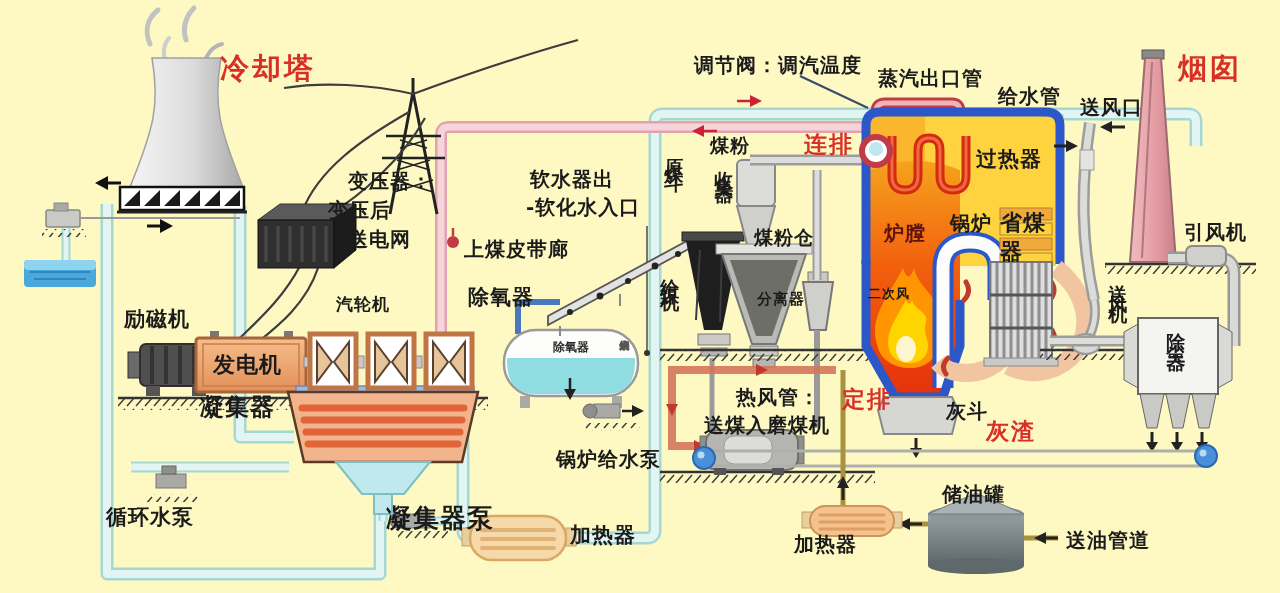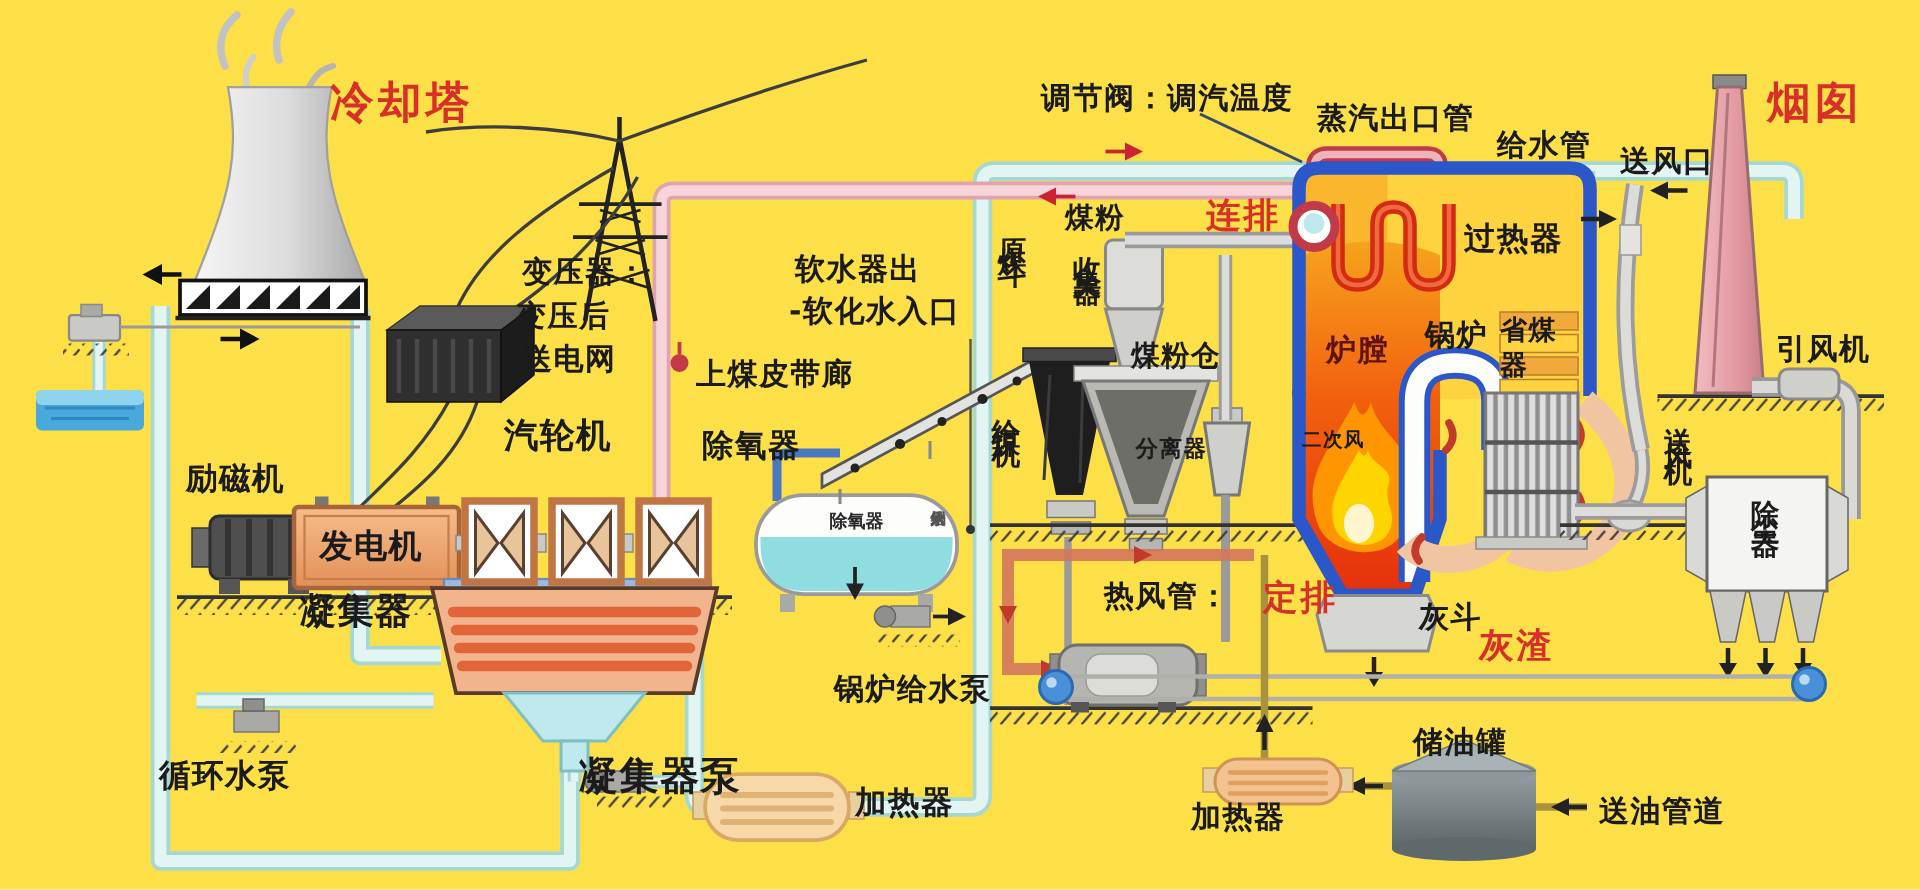--- a/index.html
+++ b/index.html
@@ -1,16 +1,16 @@
 <!DOCTYPE html>
 <html><head>
 <meta charset="utf-8">
 <style>
   html,body{margin:0;padding:0;background:#fff;}
-  #stage{position:relative;width:1280px;height:593px;background:#fde047;overflow:hidden;
+  #stage{position:relative;width:1280px;height:593px;background:#fef9c3;overflow:hidden;
          font-family:"DejaVu Sans","Liberation Sans",sans-serif;}
   #art{position:absolute;left:0;top:0;}
   .lbl{position:absolute;color:#1b1b1b;font-weight:700;font-size:20px;line-height:1.3;
        white-space:nowrap;letter-spacing:1px;}
   .red{color:#d83028;}
   .big{font-size:29px;letter-spacing:3px;}
   .mid{font-size:23px;letter-spacing:2px;}
   .vt{writing-mode:vertical-rl;text-orientation:upright;white-space:normal;}
   .wrap{white-space:normal;}
   .sm{font-size:12px;font-weight:700;color:#2a2a2a;letter-spacing:0;}
@@ -455,23 +455,23 @@
 <g fill="#cc2233">
   <polygon points="692,131 704,125 704,137"></polygon>
         <path d="M704 131 H717" stroke="#cc2233" stroke-width="2.5"></path>
   <polygon points="762,101 750,95 750,107"></polygon>
         <path d="M737 101 H750" stroke="#cc2233" stroke-width="2.5"></path>
 </g>
 </svg>
 
 <div class="lbl big red" style="left:220px;top:50px">冷却塔</div>
 <div class="lbl" style="left:348px;top:168px">变压器：</div>
-<div class="lbl" style="left:344px;top:197px">变压后</div>
+<div class="lbl" style="left:328px;top:197px">变压后</div>
 <div class="lbl" style="left:348px;top:226px">送电网</div>
-<div class="lbl" style="left:336px;top:277px;font-size:23px">汽轮机</div>
+<div class="lbl" style="left:336px;top:293px;font-size:17px">汽轮机</div>
 <div class="lbl" style="left:124px;top:306px;font-size:21px">励磁机</div>
 <div class="lbl" style="left:213px;top:351px;font-size:22px">发电机</div>
 <div class="lbl" style="left:200px;top:392px;font-size:24px">凝集器</div>
 <div class="lbl" style="left:106px;top:504px;font-size:21px">循环水泵</div>
 <div class="lbl" style="left:386px;top:502px;font-size:26px">凝集器泵</div>
 <div class="lbl" style="left:570px;top:522px;font-size:21px">加热器</div>
 <div class="lbl" style="left:468px;top:284px;font-size:21px">除氧器</div>
 <div class="lbl sm" style="left:553px;top:340px">除氧器</div>
 <div class="lbl xs vt" style="left:618px;top:332px;height:64px">给水入锅炉</div>
 <div class="lbl" style="left:556px;top:446px">锅炉给水泵</div>
@@ -485,22 +485,23 @@
 <div class="lbl" style="left:754px;top:225px;font-size:19px">煤粉仓</div>
 <div class="lbl" style="left:757px;top:290px;font-size:15px">分离器</div>
 <div class="lbl wrap" style="left:868px;top:286px;font-size:13px;width:50px;line-height:1.25">二次风</div>
 <div class="lbl" style="left:694px;top:52px">调节阀：调汽温度</div>
 <div class="lbl" style="left:878px;top:65px">蒸汽出口管</div>
 <div class="lbl" style="left:998px;top:83px">给水管</div>
 <div class="lbl mid red" style="left:804px;top:130px">连排</div>
 <div class="lbl" style="left:976px;top:146px;font-size:21px">过热器</div>
 <div class="lbl" style="left:884px;top:220px;color:#5e140c">炉膛</div>
 <div class="lbl" style="left:950px;top:210px">锅炉</div>
-<div class="lbl wrap" style="left:1000px;top:209px;font-size:18px;width:50px;line-height:1.3">省煤器</div>
+<div class="lbl wrap" style="left:1000px;top:209px;font-size:22px;width:50px;line-height:1.3">省煤器</div>
 <div class="lbl" style="left:736px;top:384px">热风管：</div>
+<div class="lbl" style="left:704px;top:412px">送煤入磨煤机</div>
 <div class="lbl mid red" style="left:842px;top:385px">定排</div>
 <div class="lbl" style="left:946px;top:398px">灰斗</div>
 <div class="lbl mid red" style="left:986px;top:417px">灰渣</div>
 <div class="lbl" style="left:1080px;top:94px">送风口</div>
 <div class="lbl big red" style="left:1178px;top:50px">烟囱</div>
 <div class="lbl" style="left:1184px;top:219px">引风机</div>
 <div class="lbl vt" style="left:1106px;top:270px;font-size:19px;letter-spacing:10px;height:90px">送风机</div>
 <div class="lbl vt" style="left:1164px;top:318px;font-size:19px;letter-spacing:10px;height:90px">除尘器</div>
 <div class="lbl" style="left:794px;top:531px">加热器</div>
 <div class="lbl" style="left:942px;top:481px">储油罐</div>

